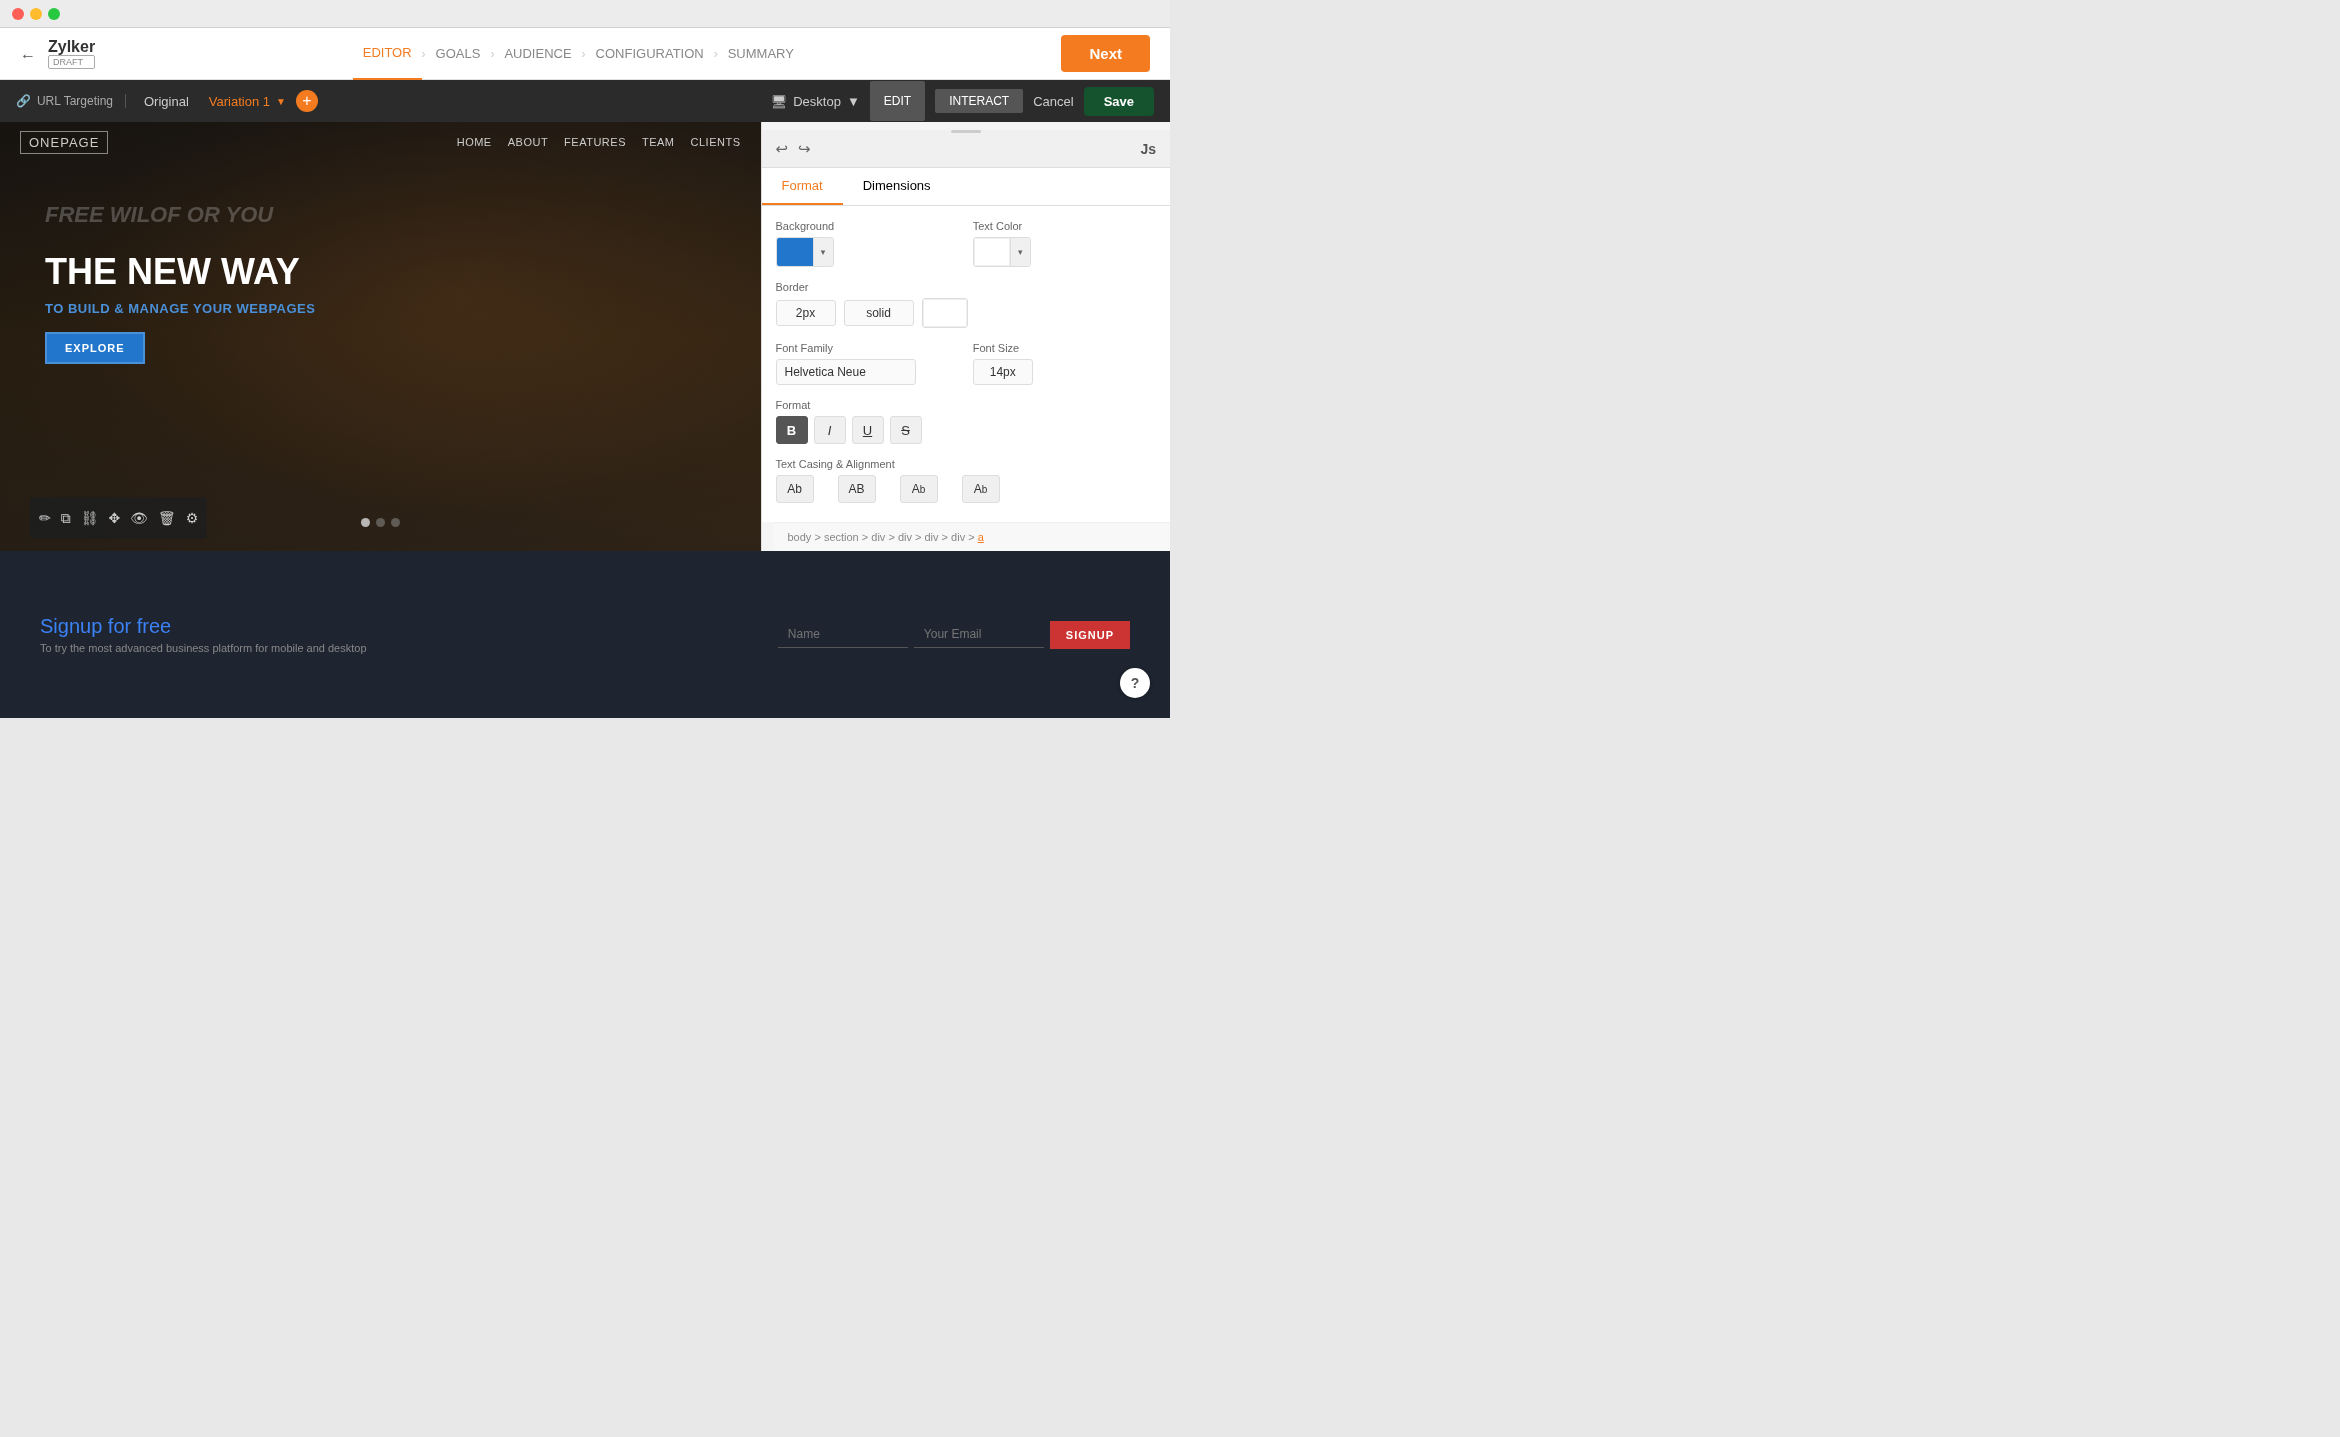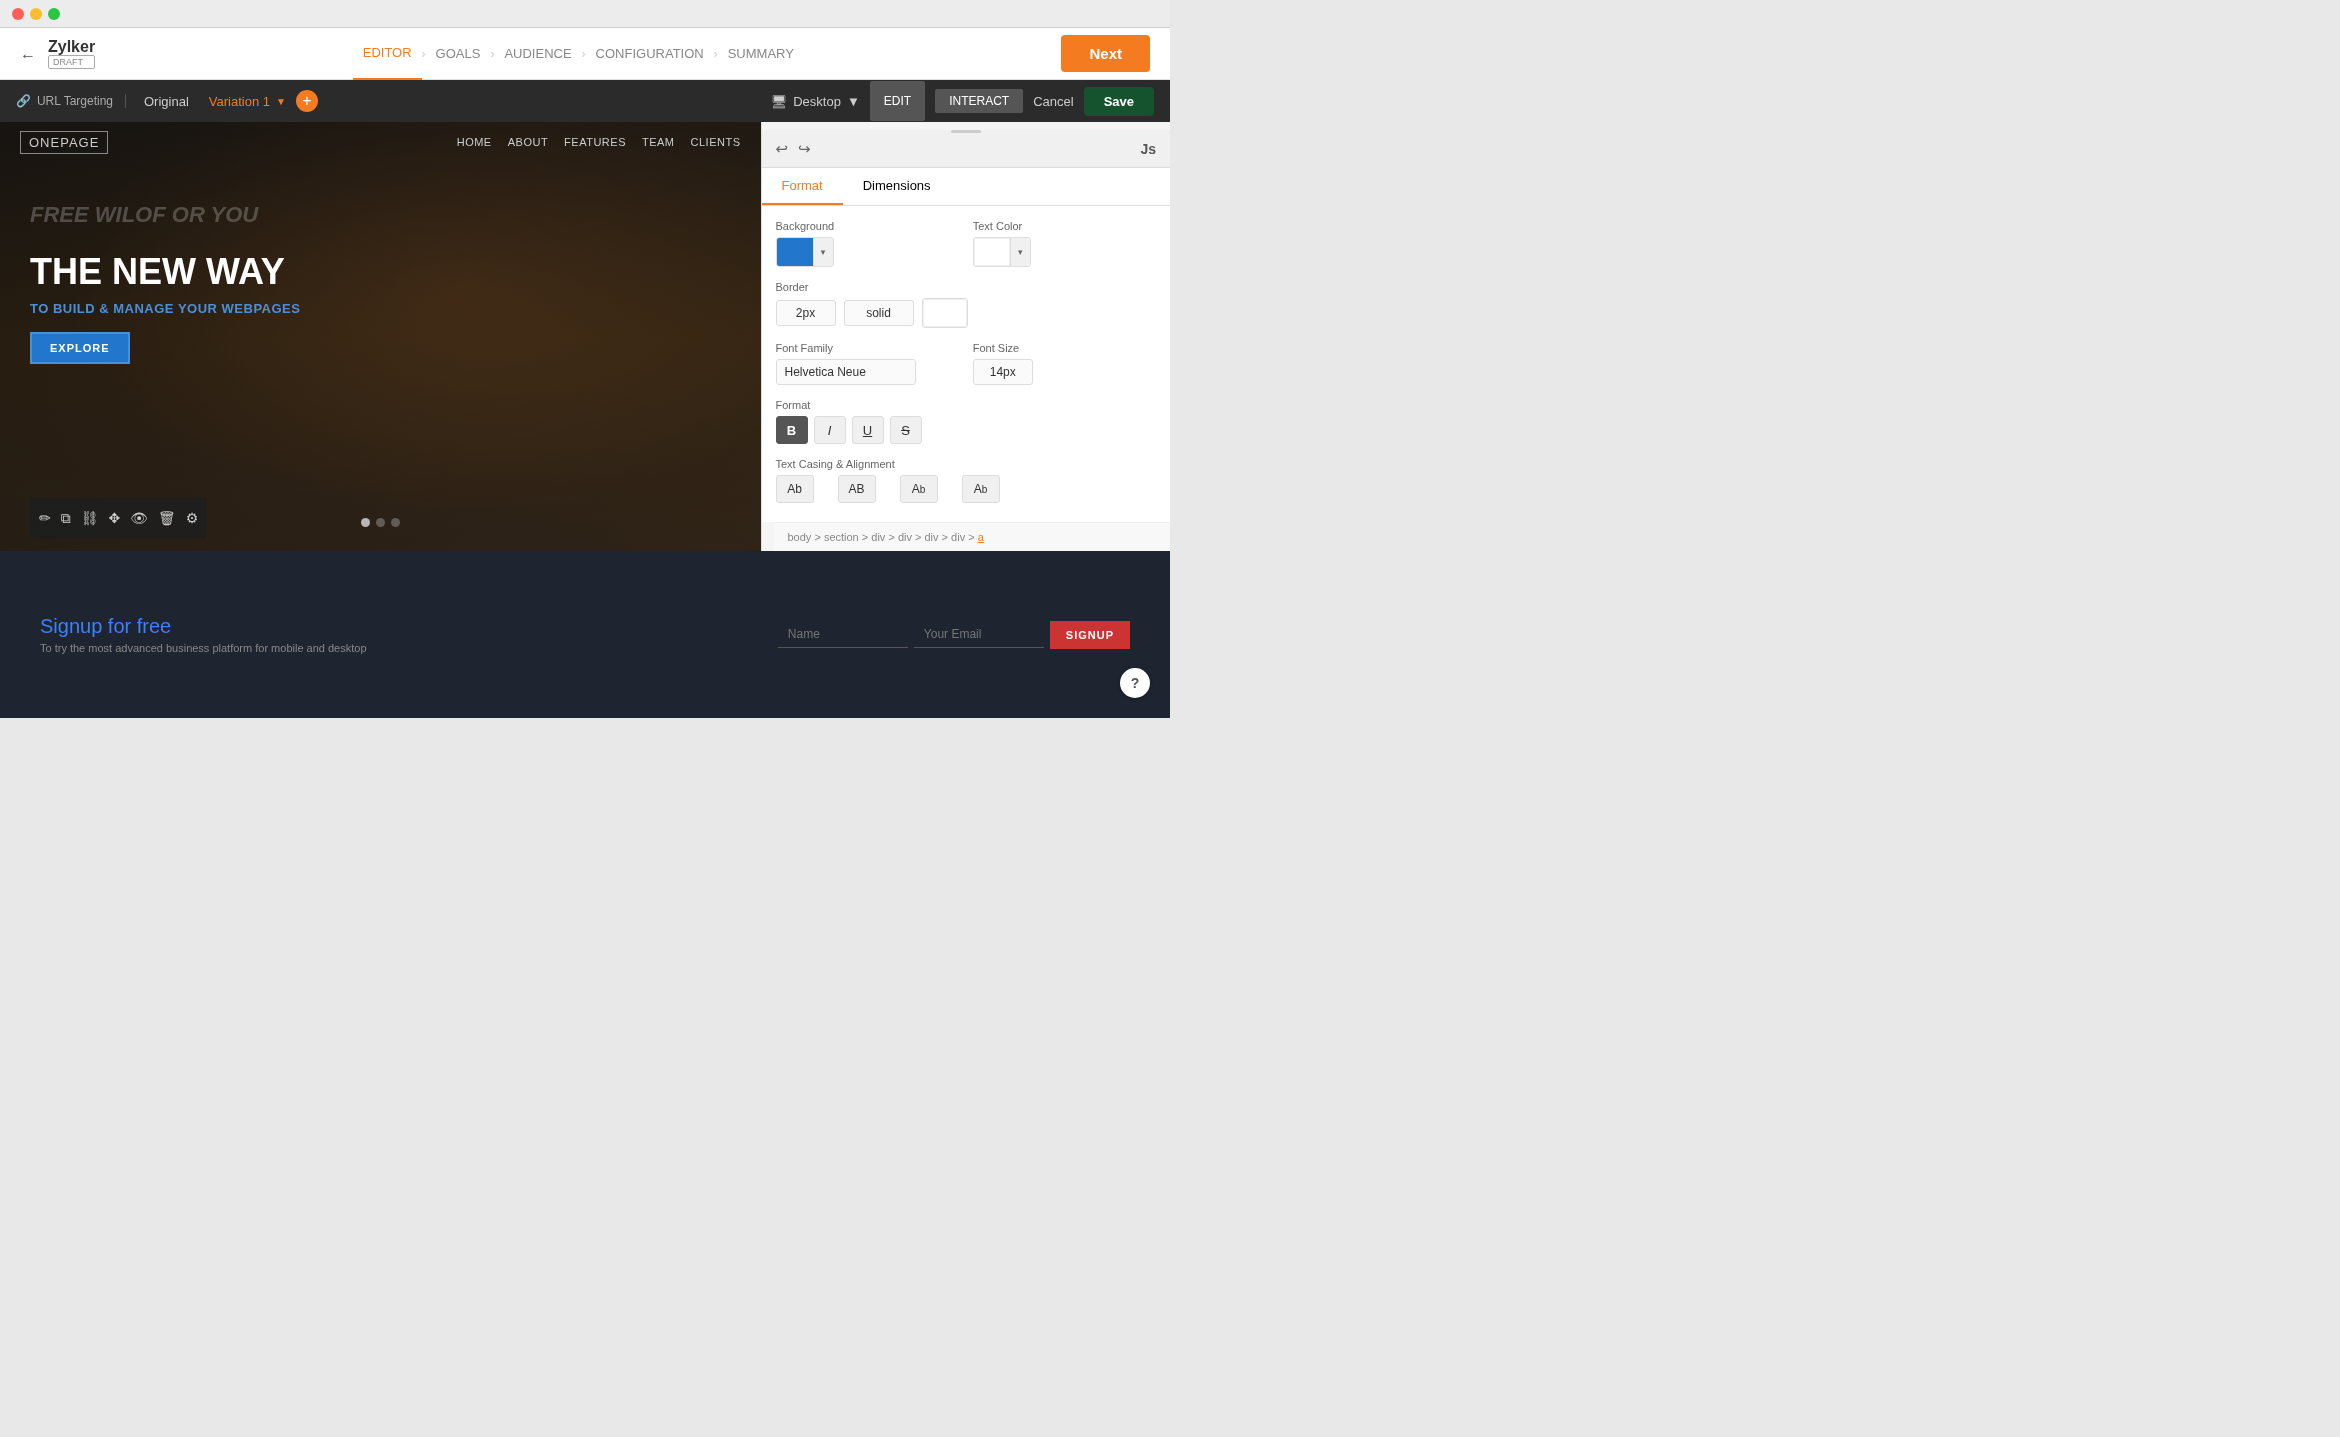--- a/index.html
+++ b/index.html
@@ -93,21 +93,21 @@
       position: absolute; top: 0; left: 0; width: 65%;
       height: 40px; display: flex; align-items: center; justify-content: space-between;
       padding: 0 20px; z-index: 5;
     }
     .website-logo { color: #ccc; font-size: 13px; border: 1px solid #888; padding: 3px 8px; letter-spacing: 1px; }
     .website-menu { display: flex; gap: 16px; }
     .website-menu span { color: #ccc; font-size: 11px; letter-spacing: 0.5px; }
 
     
     .hero-content {
-      position: absolute; top: 80px; left: 30px; z-index: 5; width: 40%;
+      position: absolute; top: 80px; left: 45px; z-index: 5; width: 40%;
     }
     .hero-faded-text { color: rgba(200,200,200,0.3); font-size: 22px; font-weight: 800; line-height: 1.2; font-style: italic; }
     .hero-title { color: white; font-size: 36px; font-weight: 800; line-height: 1.1; margin-top: 24px; }
     .hero-subtitle { color: #4a90d9; font-size: 13px; font-weight: 700; line-height: 1.4; margin-top: 8px; letter-spacing: 0.5px; }
     .explore-btn {
       display: inline-block; margin-top: 14px;
       background: #2277cc; color: white; border: 2px solid #4a90d9;
       padding: 8px 18px; font-size: 11px; font-weight: 700; letter-spacing: 1px;
       cursor: pointer;
     }

